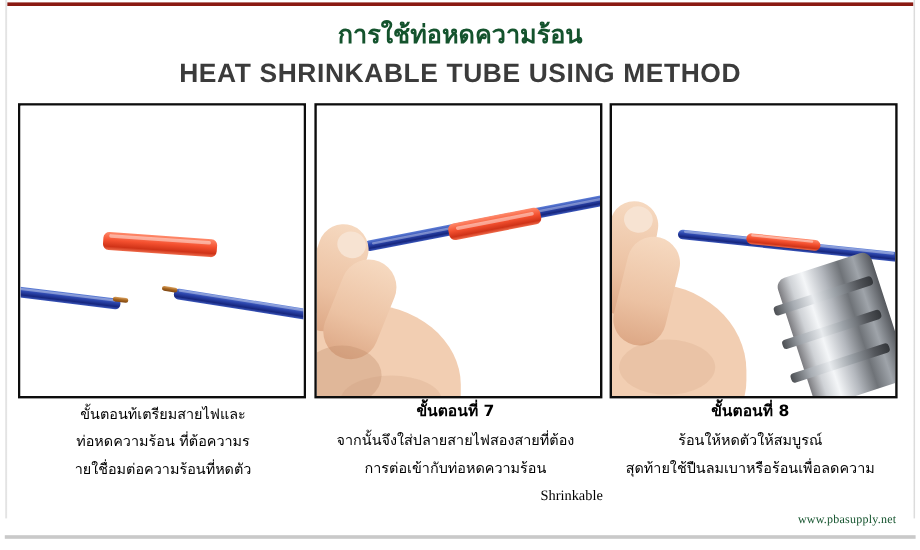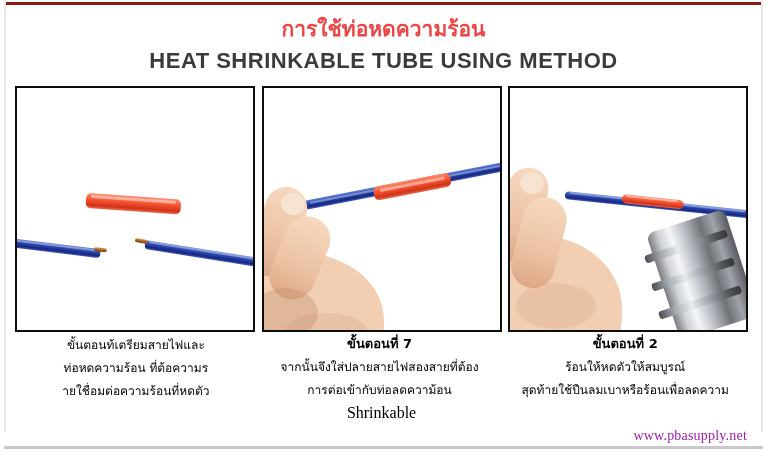--- a/index.html
+++ b/index.html
@@ -46,21 +46,21 @@
   }
 
   
   .title-th {
     position: absolute;
     left: 0; right: 0; top: 16px;
     text-align: center;
     font-family: "DejaVu Sans", sans-serif;
     font-size: 21px;
     font-weight: bold;
-    color: #ef4444;
+    color: #14532d;
     letter-spacing: 0px;
     line-height: 26px;
   }
   .title-en {
     position: absolute;
     left: 0; right: 0; top: 48px;
     text-align: center;
     font-family: "Liberation Sans", sans-serif;
     font-size: 22px;
     font-weight: 700;
@@ -182,33 +182,33 @@
     margin-bottom: 2px;
   }
   .caption-line {
     font-size: 12px;
     line-height: 23px;
     font-weight: normal;
     white-space: nowrap;
   }
   .caption-extra {
     font-family: "Liberation Serif", serif;
-    font-size: 16px;
+    font-size: 12px;
     line-height: 22px;
-    text-align: center;
+    text-align: right;
     padding-left: 4px;
   }
 
   .url {
     position: absolute;
     right: 20px;
     top: 428px;
     font-family: "Liberation Serif", serif;
-    font-size: 14px;
-    color: #a21caf;
+    font-size: 10px;
+    color: #14532d;
     letter-spacing: 0.2px;
   }
 </style>
 </head>
 <body>
 
 <div id="page">
 
   <div class="topbar"></div>
   <div class="frame-left"></div>
@@ -282,26 +282,26 @@
 
     <div class="caption caption-1">
       <div class="caption-line">ขั้นตอนท้เตรียมสายไฟและ</div>
       <div class="caption-line">ท่อหดความร้อน ที่ต้อความร</div>
       <div class="caption-line">ายใชื่อมต่อความร้อนที่หดตัว</div>
     </div>
 
     <div class="caption caption-2">
       <div class="step-label">ขั้นตอนที่ 7</div>
       <div class="caption-line">จากนั้นจึงใส่ปลายสายไฟสองสายที่ต้อง</div>
-      <div class="caption-line">การต่อเข้ากับท่อลดความ้อน</div>
+      <div class="caption-line">การต่อเข้ากับท่อหดความร้อน</div>
       <div class="caption-extra">Shrinkable</div>
     </div>
 
     <div class="caption caption-3">
-      <div class="step-label">ขั้นตอนที่ 2</div>
+      <div class="step-label">ขั้นตอนที่ 8</div>
       <div class="caption-line">ร้อนให้หดตัวให้สมบูรณ์</div>
       <div class="caption-line">สุดท้ายใช้ปืนลมเบาหรือร้อนเพื่อลดความ</div>
     </div>
 
   </div>
 
   <div class="url">www.pbasupply.net</div>
 
 </div>
 

